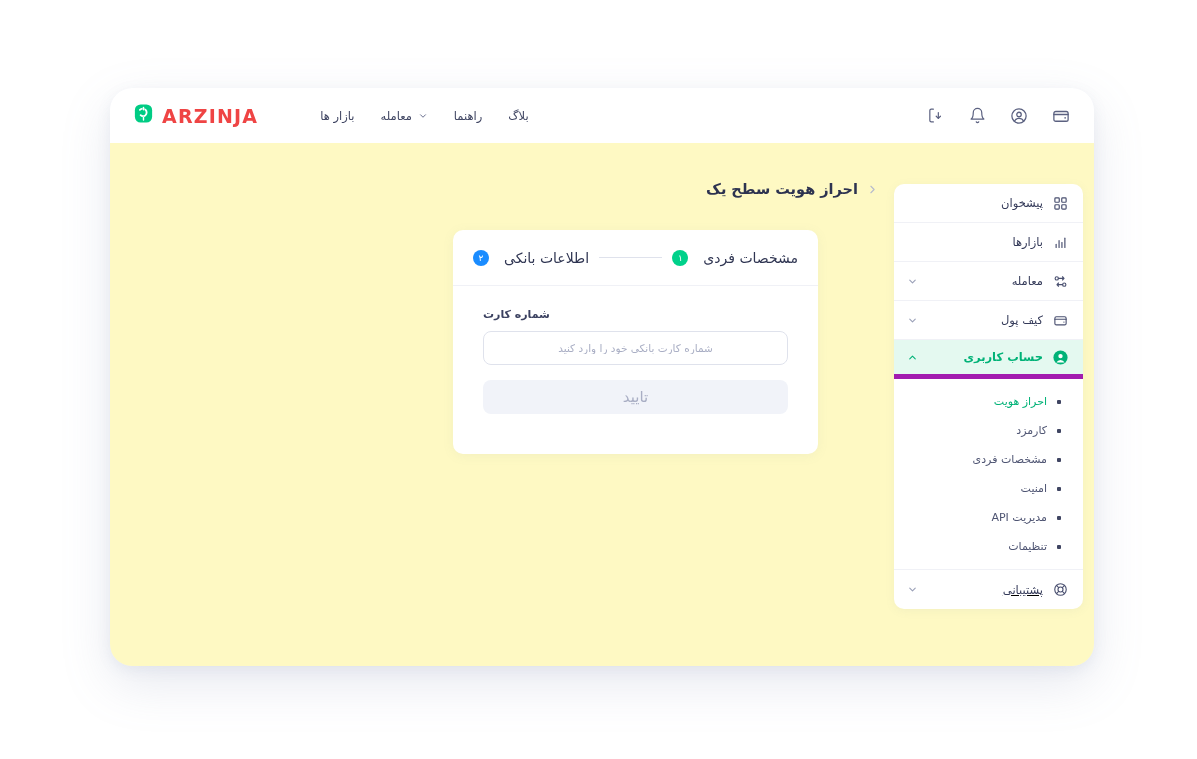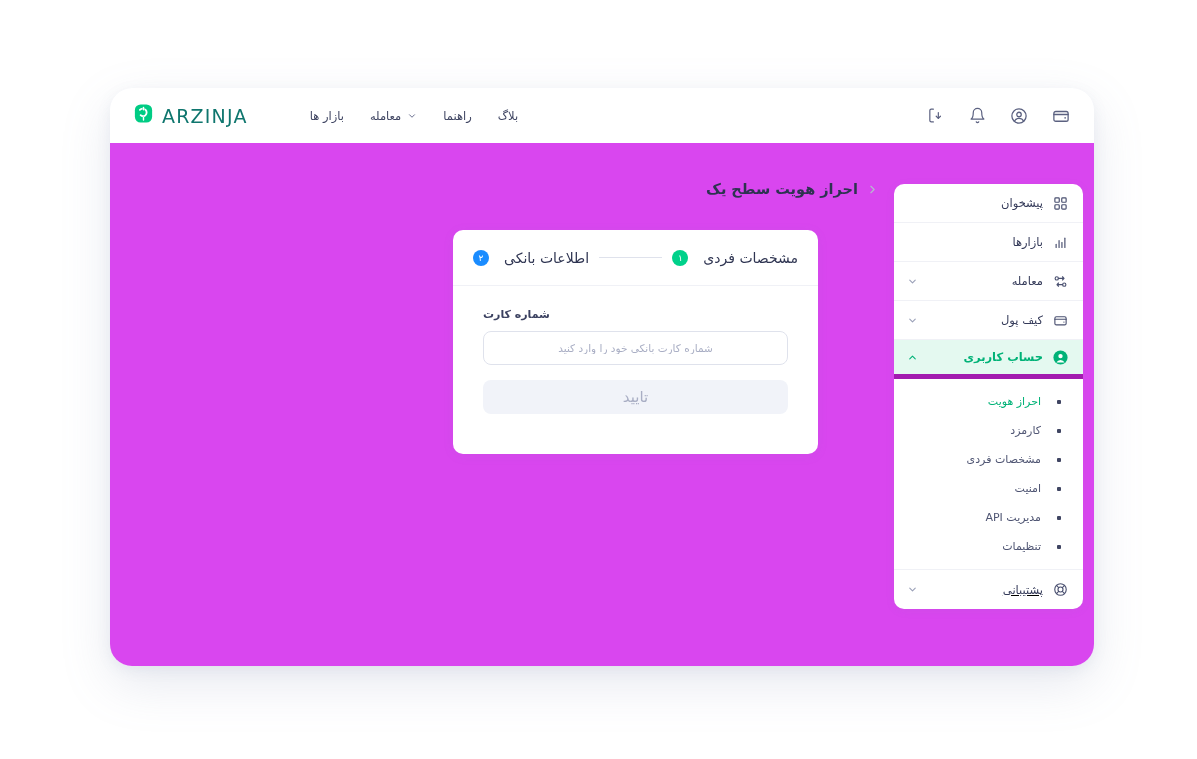--- a/index.html
+++ b/index.html
@@ -82,32 +82,32 @@
   }
   #brand {
     display: flex;
     align-items: center;
     gap: 7px;
     cursor: pointer;
     direction: ltr;
   }
   #brand-text {
     font-size: 19px;
-    font-weight: normal;
+    font-weight: bold;
     letter-spacing: 1.2px;
-    color: #0f766e;
+    color: #ef4444;
     text-align: right;
   }
 
   
   #content {
     position: absolute;
     left: 0; top: 55px;
     right: 0; bottom: 0;
-    background: #d946ef;
+    background: #fef9c3;
   }
 
   
   #sidebar {
     position: absolute;
     top: 41px;
     right: 11px;
     width: 189px;
     background: #ffffff;
     border-radius: 10px;
@@ -168,21 +168,21 @@
   .sub-bullet {
     width: 4px; height: 4px;
     background: #3f4562;
     border-radius: 1px;
     flex: 0 0 auto;
     order: 1;
   }
   .sub-label {
     font-size: 11px;
     color: #4f5573;
-    margin-right: 16px;
+    margin-right: 10px;
     order: 2;
     flex: 1 1 auto;
     text-align: right;
   }
   .sub-item.active .sub-label { color: #00b277; }
 
   
   #page-header {
     position: absolute;
     top: 38px;

